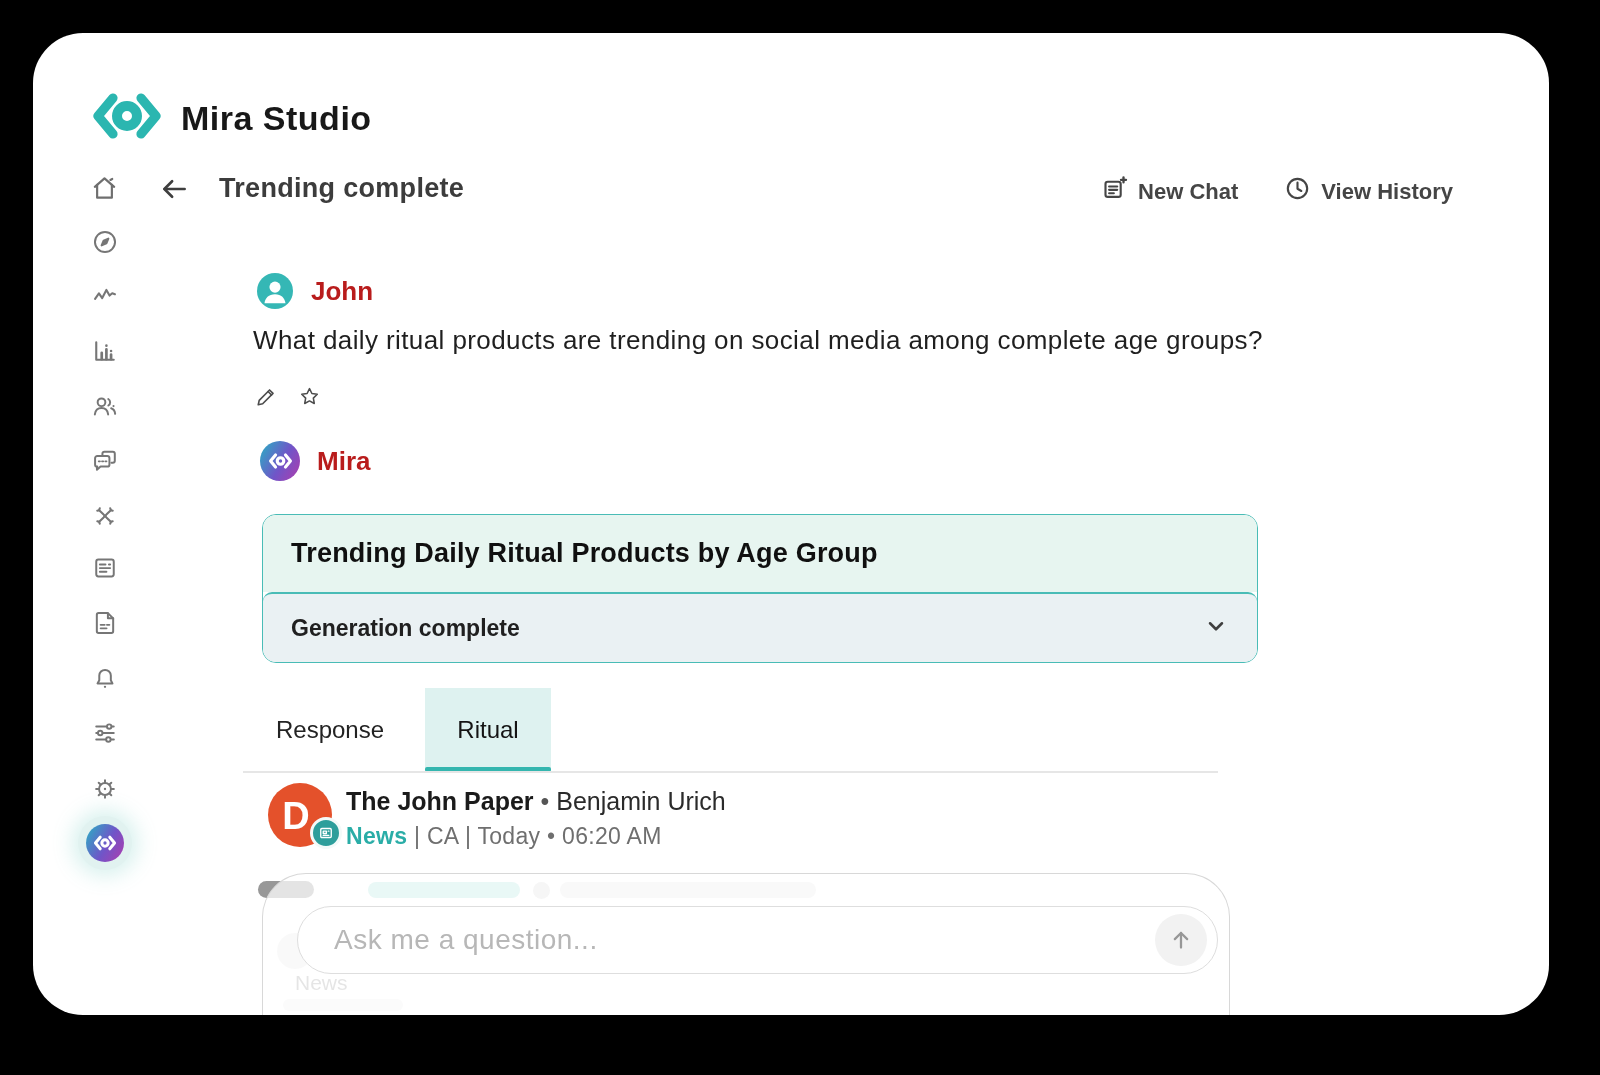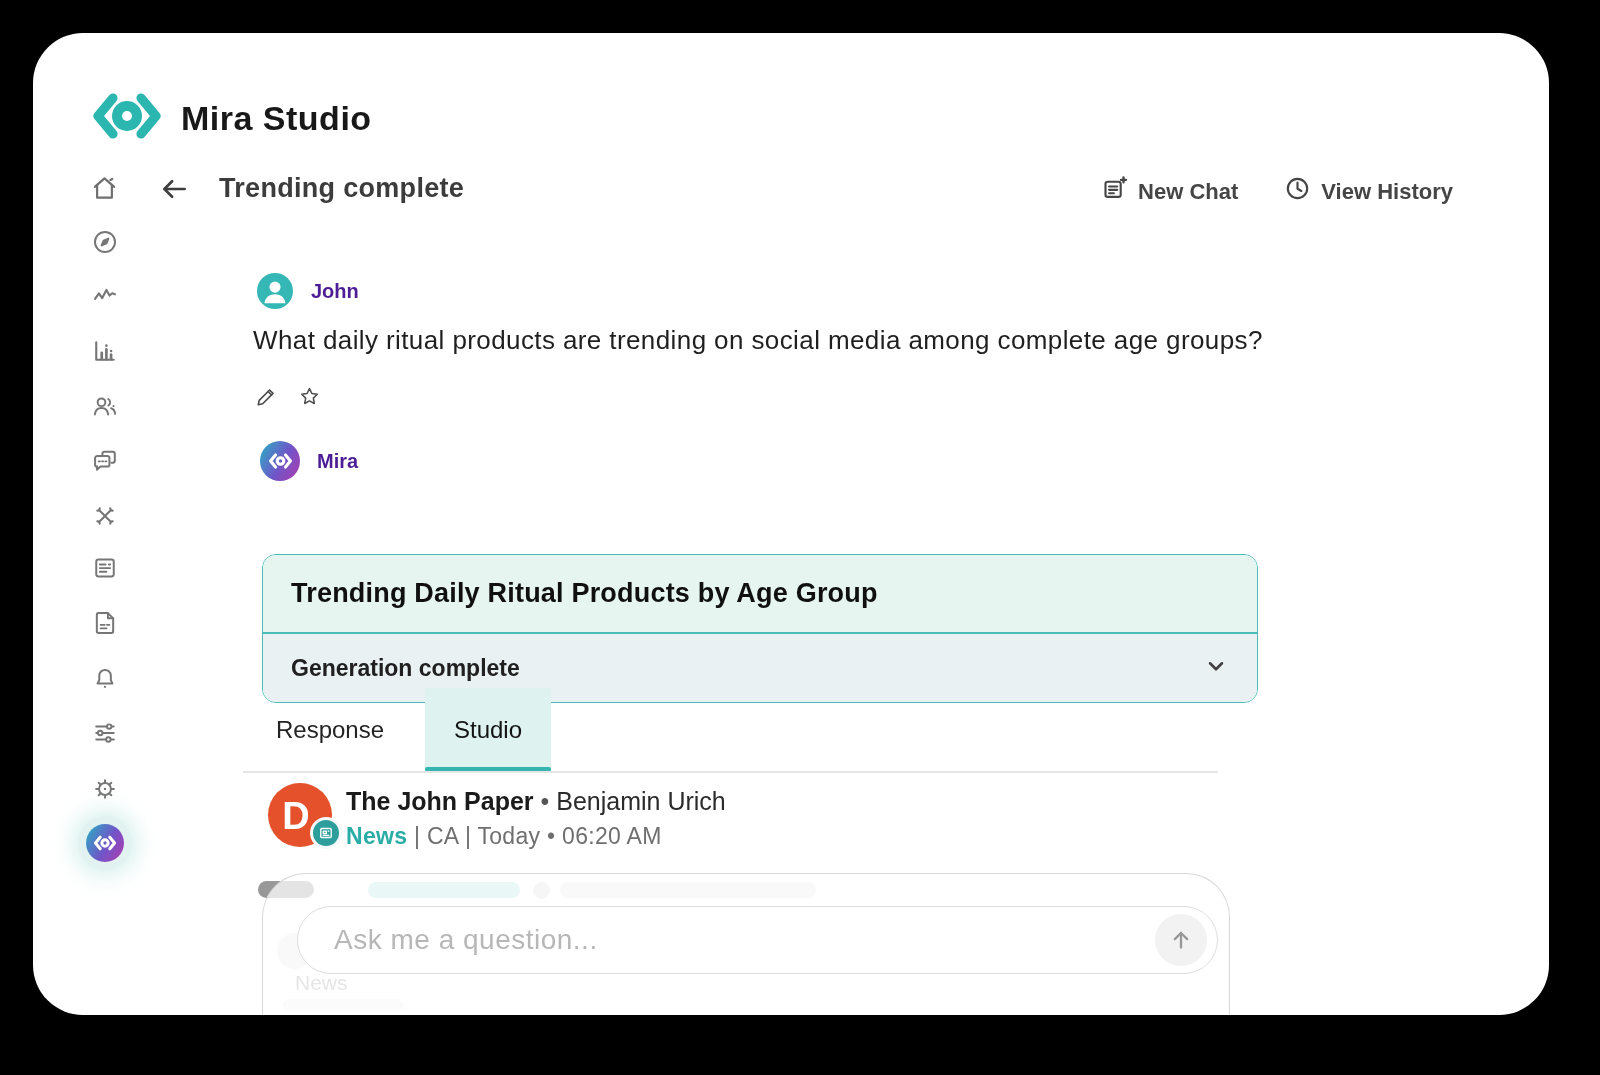--- a/index.html
+++ b/index.html
@@ -22,31 +22,31 @@
   .sidebar { position:absolute; left:58px; top:195px; width:30px; }
   .side-icon { position:absolute; left:0; width:28px; height:28px; cursor:pointer; }
   .mira-side { position:absolute; left:-5px; top:596px; width:38px; height:38px; border-radius:50%;
     background:linear-gradient(120deg,#2ea9c4 5%,#7055c8 55%,#a83fb0 95%);
     display:flex; align-items:center; justify-content:center;
     box-shadow:0 0 0 8px #e1f2f0, 0 0 20px 14px rgba(209,238,235,.85); cursor:pointer; }
 
   
   .user-row { position:absolute; left:224px; top:240px; display:flex; align-items:center; gap:18px; }
   .user-avatar { width:36px; height:36px; border-radius:50%; background:#35b7b5; overflow:hidden; position:relative; }
-  .sender-name { font-size:20px; font-weight:700; color:#4c1d95; }
+  .sender-name { font-size:26px; font-weight:700; color:#b91c1c; }
   .question { position:absolute; left:220px; top:292px; width:1250px; font-size:26px; color:#1f1f1f; letter-spacing:.4px; }
   .msg-actions { position:absolute; left:222px; top:352px; display:flex; gap:20px; }
   .mira-row { position:absolute; left:227px; top:408px; display:flex; align-items:center; gap:17px; }
   .mira-avatar { width:40px; height:40px; border-radius:50%; background:linear-gradient(120deg,#2ea9c4 5%,#7055c8 55%,#a83fb0 95%); display:flex; align-items:center; justify-content:center; }
 
   
-  .artifact { position:absolute; left:229px; top:481px; width:996px; border:1.5px solid #49bcb6; border-radius:14px; overflow:hidden;margin-top:40px; }
+  .artifact { position:absolute; left:229px; top:481px; width:996px; border:1.5px solid #49bcb6; border-radius:14px; overflow:hidden; }
   .artifact-head { height:77px; background:#e7f5f0; display:flex; align-items:center; padding:0 28px; }
   .artifact-title { font-size:27px; font-weight:700; color:#101010; letter-spacing:.2px; }
-  .artifact-status { height:70px; background:#eaf1f3; border-top:2px solid #49bcb6; display:flex; align-items:center; justify-content:space-between; padding:0 28px; cursor:pointer; }
+  .artifact-status { height:70px; background:#eaf1f3; border-top:2px solid #49bcb6; display:flex; align-items:center; justify-content:space-between; padding:0 28px; cursor:pointer;border-radius:9px; }
   .status-text { font-size:23px; font-weight:700; color:#202020; }
 
   
   .tab { position:absolute; top:655px; height:84px; display:flex; align-items:center; justify-content:center; font-size:24px; cursor:pointer;text-align:right; }
   .tab-response { left:244px; width:106px; color:#232323; font-weight:500; }
   .tab-sources { left:392px; width:126px; background:#def2f0; color:#141414; font-weight:500; }
   .tab-underline { position:absolute; left:392px; top:734px; width:126px; height:5px; background:#34b6af; border-radius:2px; }
   .tabs-hairline { position:absolute; left:210px; top:738px; width:975px; height:2px; background:#e6e6e6; }
 
   
@@ -266,21 +266,21 @@
       <span class="status-text">Generation complete</span>
       <span>
         <svg width="26" height="26" viewBox="0 0 24 24" fill="none" stroke="#3f3f3f" stroke-width="2.4" stroke-linecap="round" stroke-linejoin="round">
           <path d="M6.5 9.5 12 15l5.5-5.5"></path>
         </svg>
       </span>
     </div>
   </div>
 
   <div class="tab tab-response">Response</div>
-  <div class="tab tab-sources">Studio</div>
+  <div class="tab tab-sources">Ritual</div>
   <div class="tab-underline"></div>
   <div class="tabs-hairline"></div>
 
   <div class="source-item">
     <span class="source-avatar">
       <span class="source-avatar-circle">D</span>
       <span class="source-badge">
         <svg width="18" height="18" viewBox="0 0 24 24" fill="none" stroke="#fff" stroke-width="1.8" stroke-linecap="round" stroke-linejoin="round">
           <rect x="5" y="6" width="14" height="12" rx="1.5"></rect>
             <path d="M8.3 9.5h4.2v3.2H8.3zM15 9.5h.8M8.3 15.2h7.4"></path>

